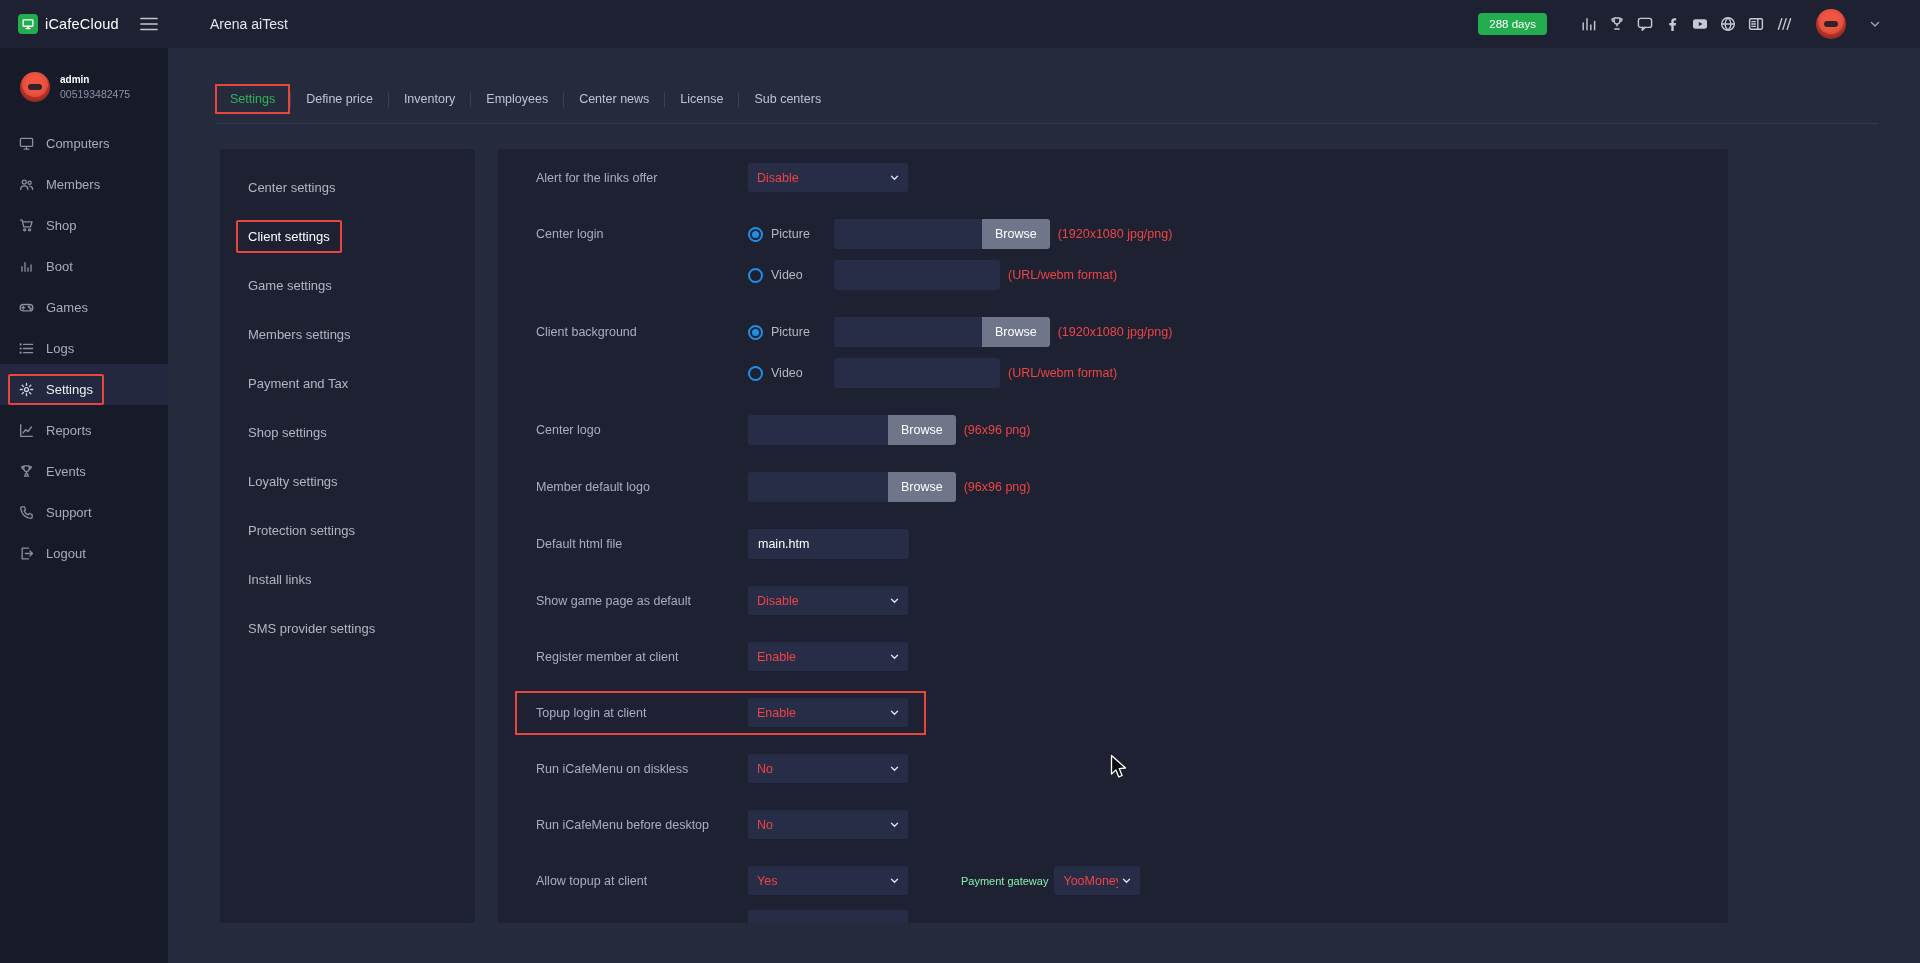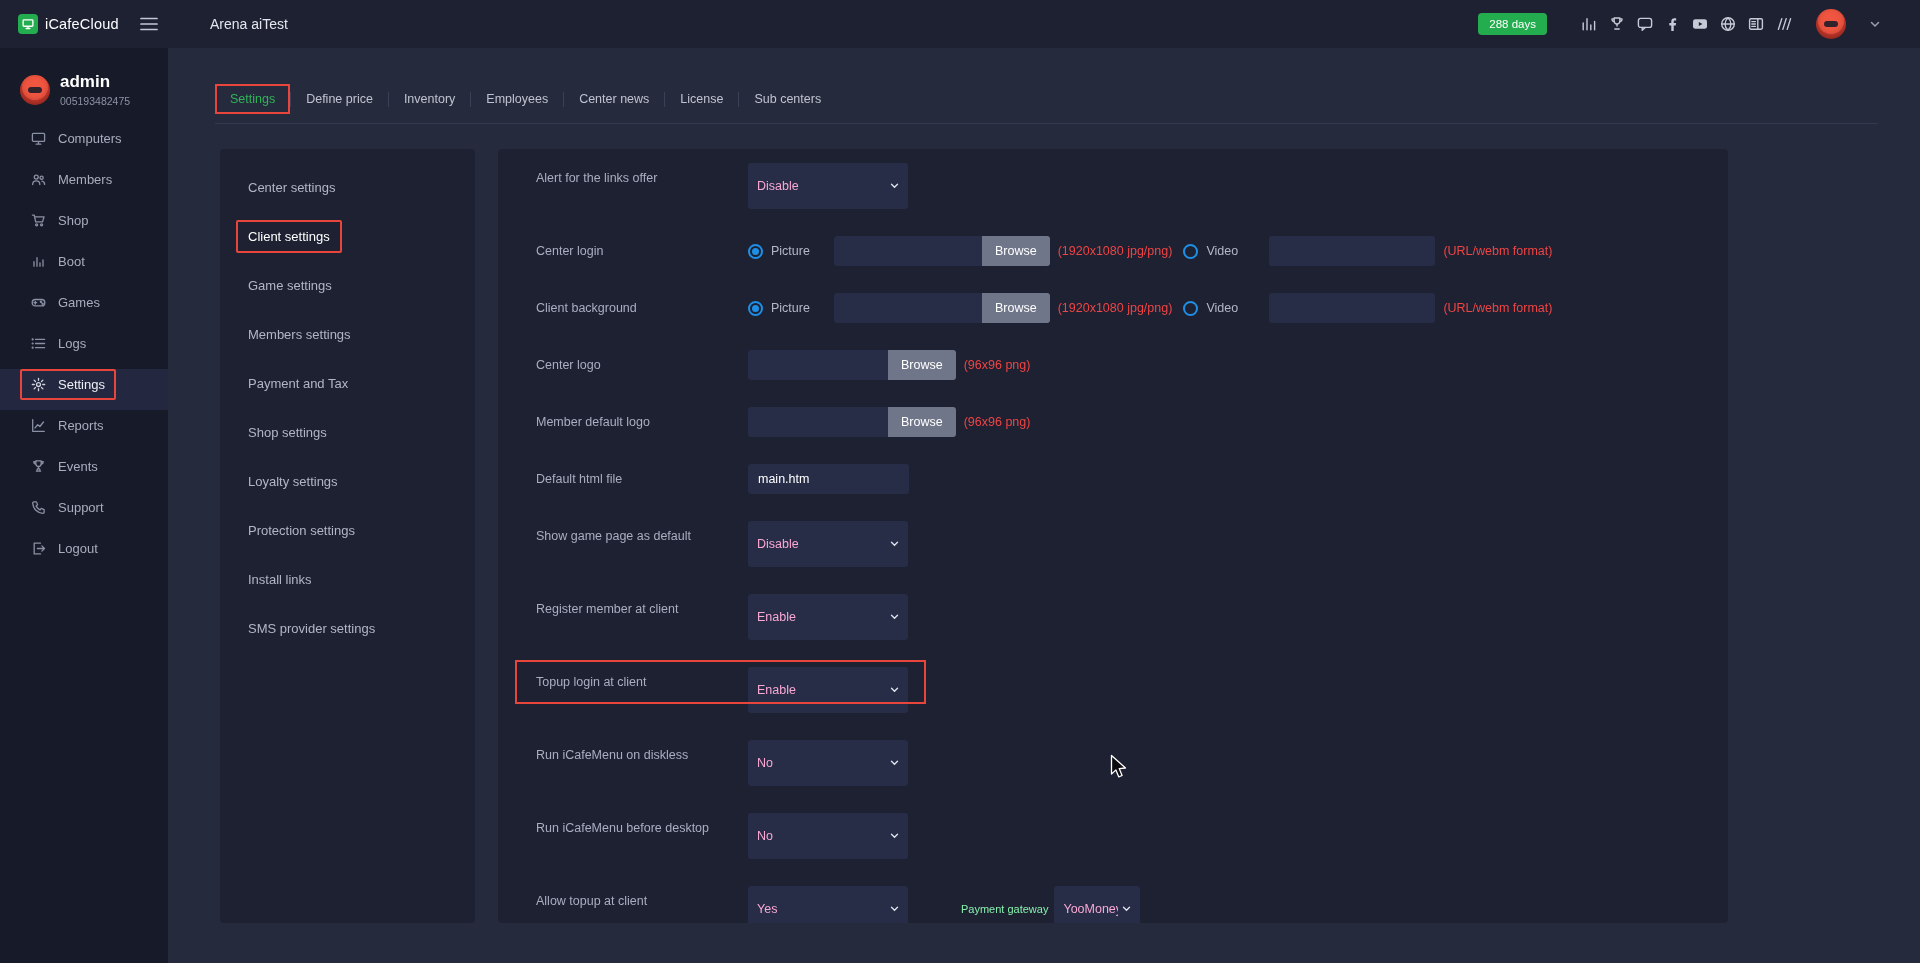--- a/index.html
+++ b/index.html
@@ -17,23 +17,23 @@
   .days-badge{background:#23ad4e;color:#fff;font-size:11.5px;padding:5px 11px;border-radius:4px;margin-right:10px;white-space:nowrap;cursor:pointer}
   .tb-icon{color:#c6cad6;display:flex;align-items:center;cursor:pointer}
   .avatar{width:30px;height:30px;border-radius:50%;background:radial-gradient(circle at 50% 40%,#f05540 0 55%,#d43b2f 56% 100%);position:relative;box-shadow:inset 0 -3px 6px rgba(0,0,0,.35);flex-shrink:0}
   .avatar::after{content:"";position:absolute;left:8px;top:12px;width:14px;height:6px;border-radius:3px;background:#31222b}
   .chev{color:#9aa0b2;display:flex;cursor:pointer}
 
   
   .shell{display:flex;height:915px}
   .sidebar{width:168px;background:#171a28;padding-top:14px;flex-shrink:0}
   .side-user{display:flex;align-items:center;gap:10px;padding:10px 0 16px 20px}
-  .side-user-name{color:#fff;font-size:17px;font-weight:bold}
+  .side-user-name{color:#fff;font-size:10px;font-weight:bold}
   .side-user-id{color:#8c92a4;font-size:10.5px;margin-top:3px}
-  .side-item{height:41px;display:flex;align-items:flex-start;padding-left:20px;cursor:pointer}
+  .side-item{height:41px;display:flex;align-items:flex-end;padding-left:8px;cursor:pointer}
   .side-item .frame{display:inline-flex;align-items:center;gap:12px;padding:6px 9px;border:2px solid transparent;border-radius:2px}
   .side-item .icon{color:#8a90a3;display:flex}
   .side-label{font-size:13px;color:#a8adbd;white-space:nowrap}
   .side-item.active{background:#232840}
   .side-item.active .side-label{color:#eceef3}
   .side-item.active .icon{color:#d0d3de}
   .side-item.annotated .frame{border-color:#e8463d}
 
   
   .main{flex:1;min-width:0}
@@ -50,32 +50,32 @@
   .menu-item .frame{padding:7px 10px;border:2px solid transparent;font-size:13px;color:#b2b6c4;border-radius:2px;cursor:pointer;white-space:nowrap}
   .menu-item.active .frame{color:#fff}
   .menu-item.annotated .frame{border-color:#e8463d}
 
   
   .form-card{width:1230px;overflow:hidden}
   .form{padding:14px 0 0 38px}
   .form-row{display:flex;margin-bottom:27px;position:relative}
   .row-label{width:212px;font-size:12.5px;color:#a9aec0;padding-top:8px;flex-shrink:0}
   .row-control{display:flex;align-items:center}
-  .row-control.col{flex-direction:row;align-items:flex-start;gap:11px}
+  .row-control.col{flex-direction:column;align-items:flex-start;gap:11px}
   .media-line{display:flex;align-items:center}
   .radio-wrap{display:flex;align-items:center;width:86px;flex-shrink:0}
   .radio{width:15px;height:15px;border:2px solid #1f8fe5;border-radius:50%;position:relative;flex-shrink:0;cursor:pointer;background:transparent}
   .radio.checked::after{content:"";position:absolute;inset:2px;background:#1f8fe5;border-radius:50%}
   .radio-label{margin-left:8px;font-size:12.5px;color:#b4b8c6}
   .file-input{height:30px;background:#272c47;border-radius:3px;cursor:text}
   .file-input.joined{border-radius:3px 0 0 3px}
   .browse-btn{height:30px;padding:0 13px;background:#70768a;color:#fff;font-size:12.5px;border:none;border-radius:0 3px 3px 0;cursor:pointer;font-family:inherit}
   .note{margin-left:8px;font-size:12.5px;color:#ef4444;white-space:nowrap}
   .text-input{height:30px;background:#272c47;border-radius:3px;color:#fff;font-size:12.5px;display:flex;align-items:center;padding:0 10px;cursor:text}
-  .select{height:46px;background:#272c47;border-radius:3px;color:#f9a8d4;font-size:12.5px;display:flex;align-items:center;padding:0 9px;cursor:pointer}
+  .select{height:29px;background:#272c47;border-radius:3px;color:#ef4444;font-size:12.5px;display:flex;align-items:center;padding:0 9px;cursor:pointer}
   .select-value{overflow:hidden;white-space:nowrap}
   .select-chev{margin-left:auto;color:#dfe2ec;display:flex;padding-left:4px;flex-shrink:0}
   .extra-label{margin-left:53px;margin-right:6px;font-size:11px;color:#86efac;white-space:nowrap}
   .red-frame{position:absolute;left:-21px;top:-7px;width:411px;height:44px;border:2px solid #e8463d;pointer-events:none;z-index:2}
   .row-extra-after{margin-bottom:15px}
 
   .cursor{position:absolute;left:1110px;top:754px;pointer-events:none;z-index:99}
 </style>
 </head>
 <body>

